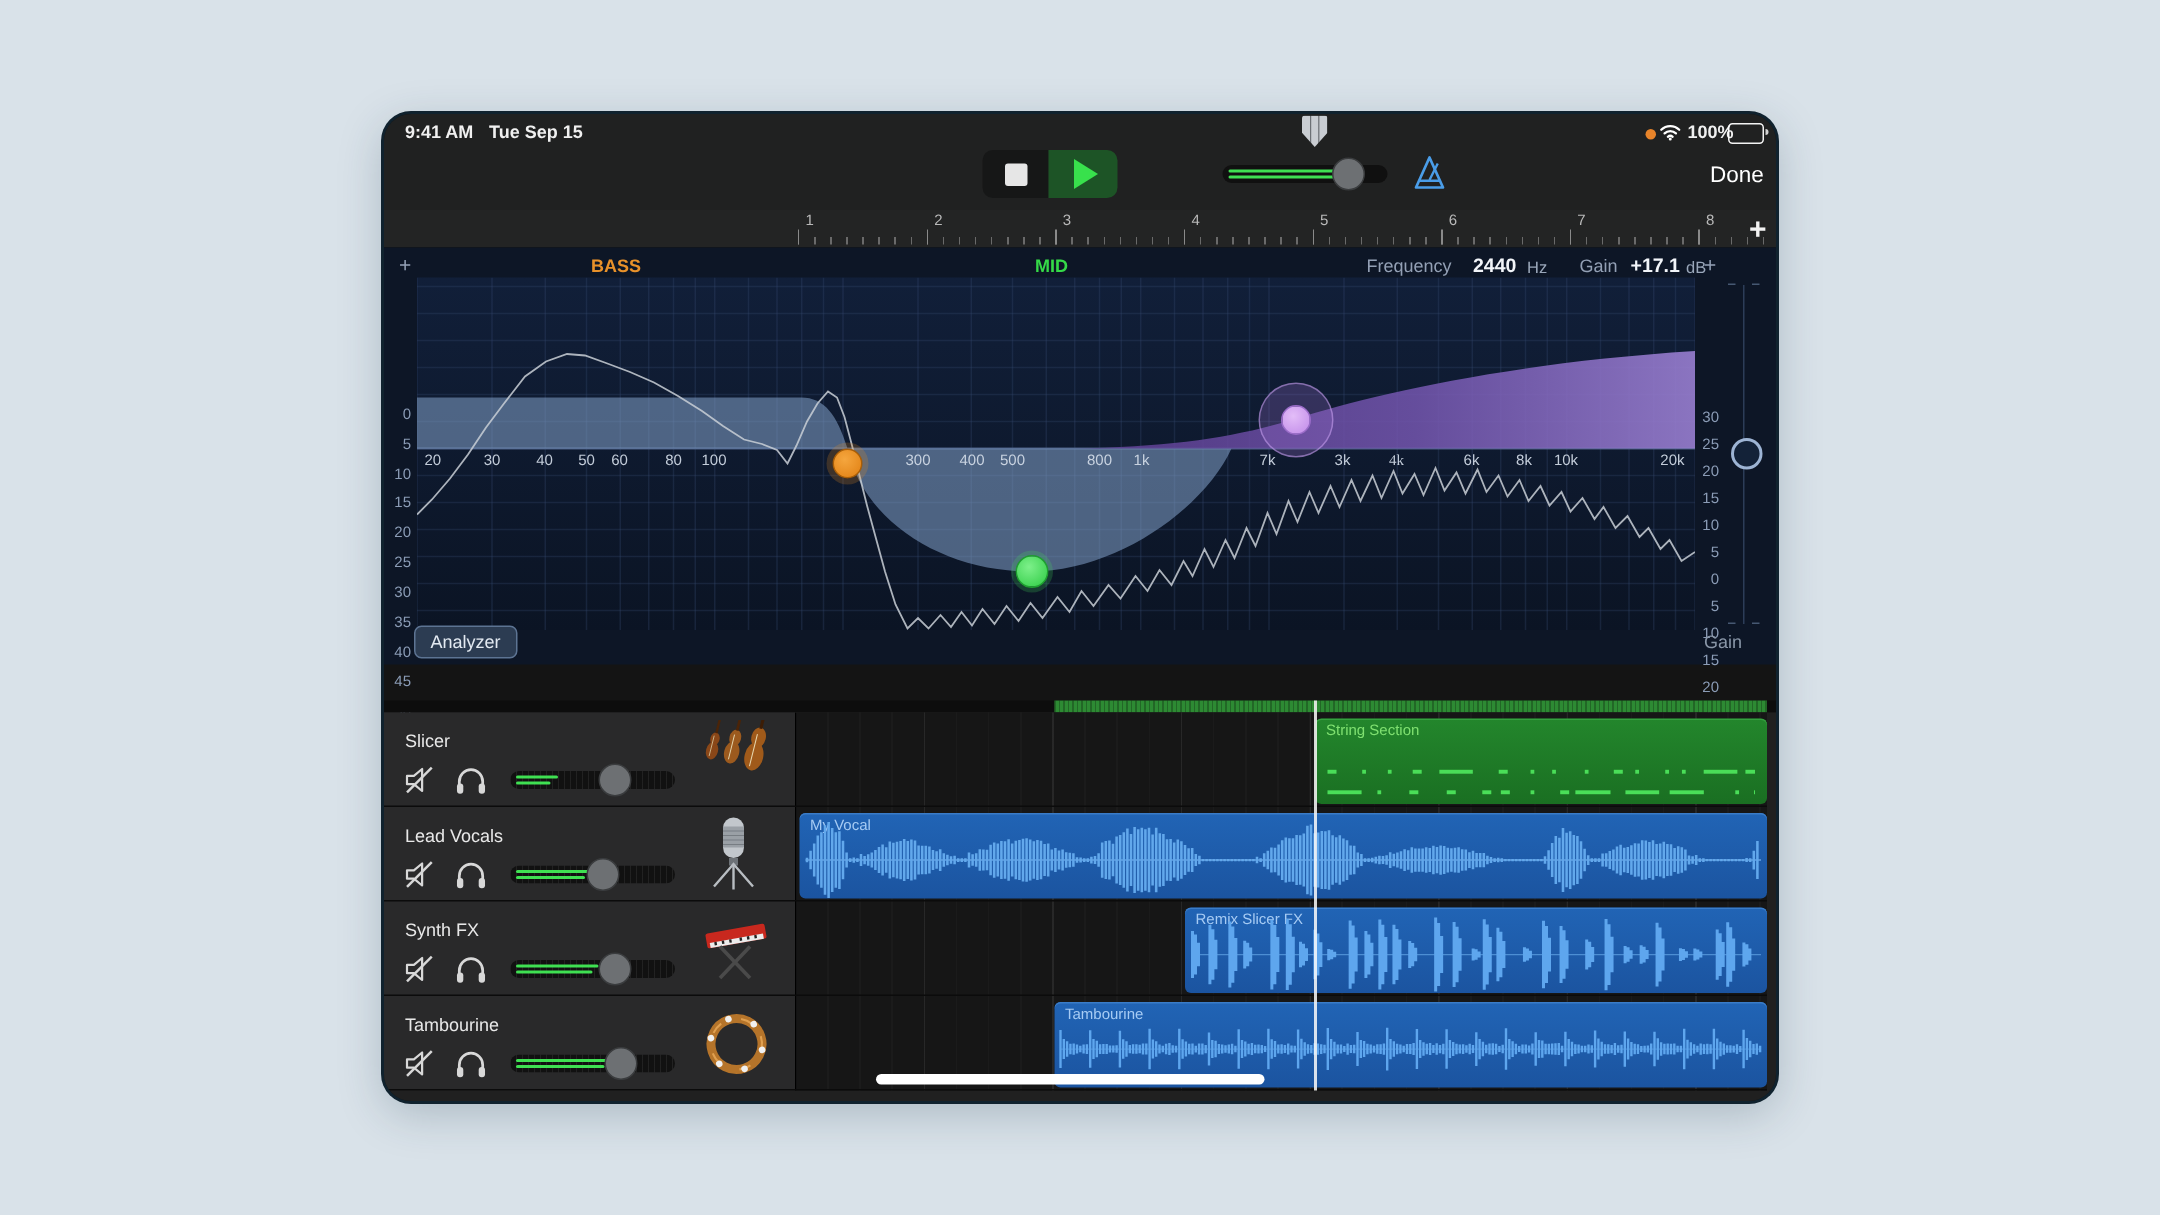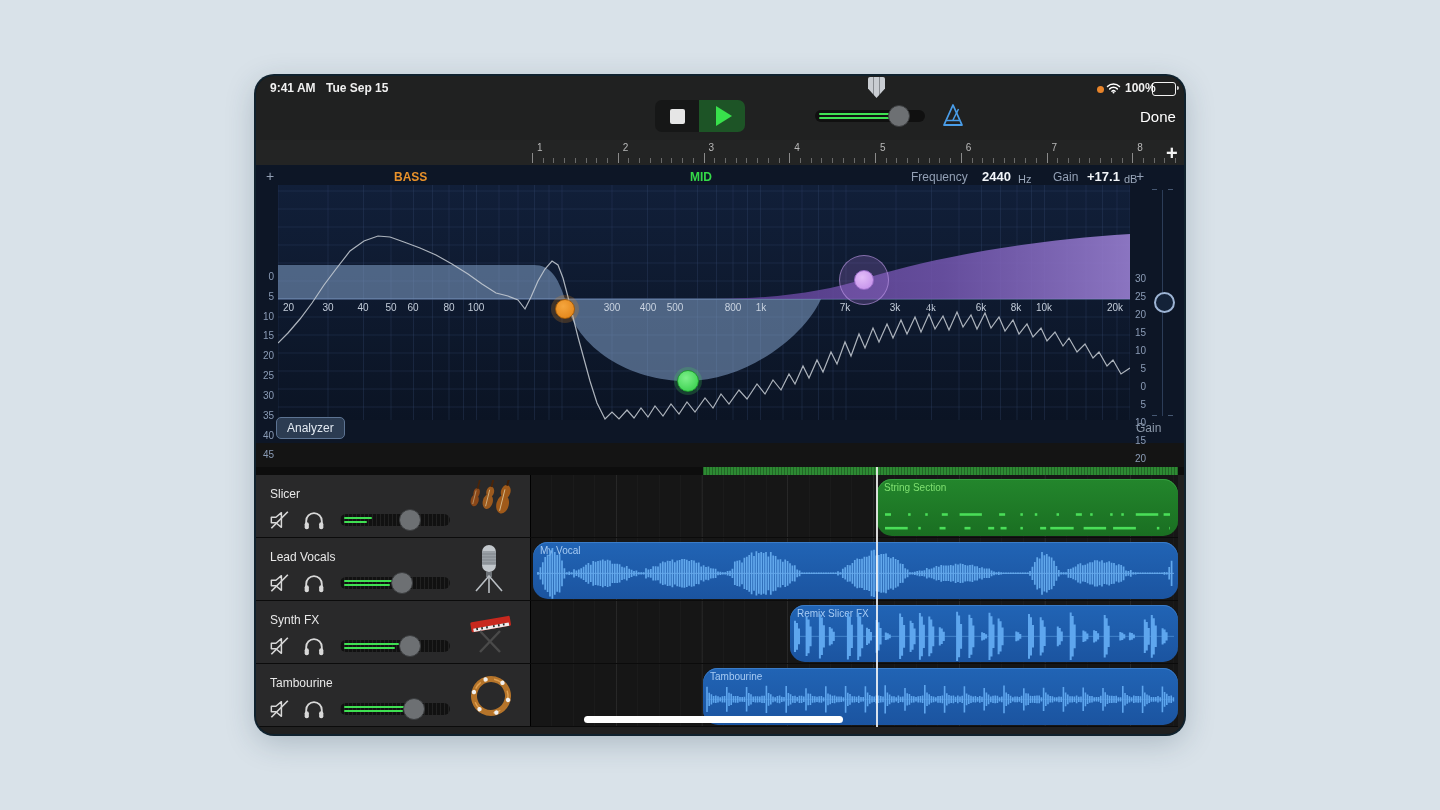--- a/index.html
+++ b/index.html
@@ -63,21 +63,21 @@
   
   .tracksbg{left:0;top:399px;width:928px;height:259px;background:#202020;}
   .lanes{left:274px;top:399px;width:648px;height:252px;background:#161616;
      background-image:repeating-linear-gradient(90deg,rgba(255,255,255,.055) 0 1px,transparent 1px 85.75px),
                       repeating-linear-gradient(90deg,rgba(255,255,255,.025) 0 1px,transparent 1px 21.43px);}
   .headers{left:0;top:399px;width:274px;height:252px;background:#29292a;border-right:1px solid #000;}
   .rowsep{left:0;width:922px;height:1px;background:#0b0b0b;}
   .trackname{color:#e8e8e8;font-size:12px;}
   .hslider{position:absolute;width:110px;height:12px;background:#111;border-radius:6px;
      background-image:repeating-linear-gradient(90deg,rgba(255,255,255,.07) 0 1px,transparent 1px 4px);}
-  .region{position:absolute;border-radius:15px;overflow:hidden;}
+  .region{position:absolute;border-radius:4px;overflow:hidden;}
   .region.green{background:linear-gradient(#23862c,#1a6f22);box-shadow:inset 0 1px 0 #35a040;}
   .region.blue{background:linear-gradient(#2164b5,#1b54a0);box-shadow:inset 0 1px 0 #3a7cc8;}
   .reglabel{position:absolute;left:7px;top:3px;font-size:10px;}
   .reglabel.green{color:#7fe070;}
   .reglabel.blue{color:#a6cbf4;}
   .playline{left:620px;top:391px;width:2px;height:260px;background:rgba(250,250,250,.85);}
   .scrollbar{left:328px;top:640px;width:259px;height:7px;background:#fff;border-radius:4px;}
   .icn{display:block;}
 </style>
 </head>

